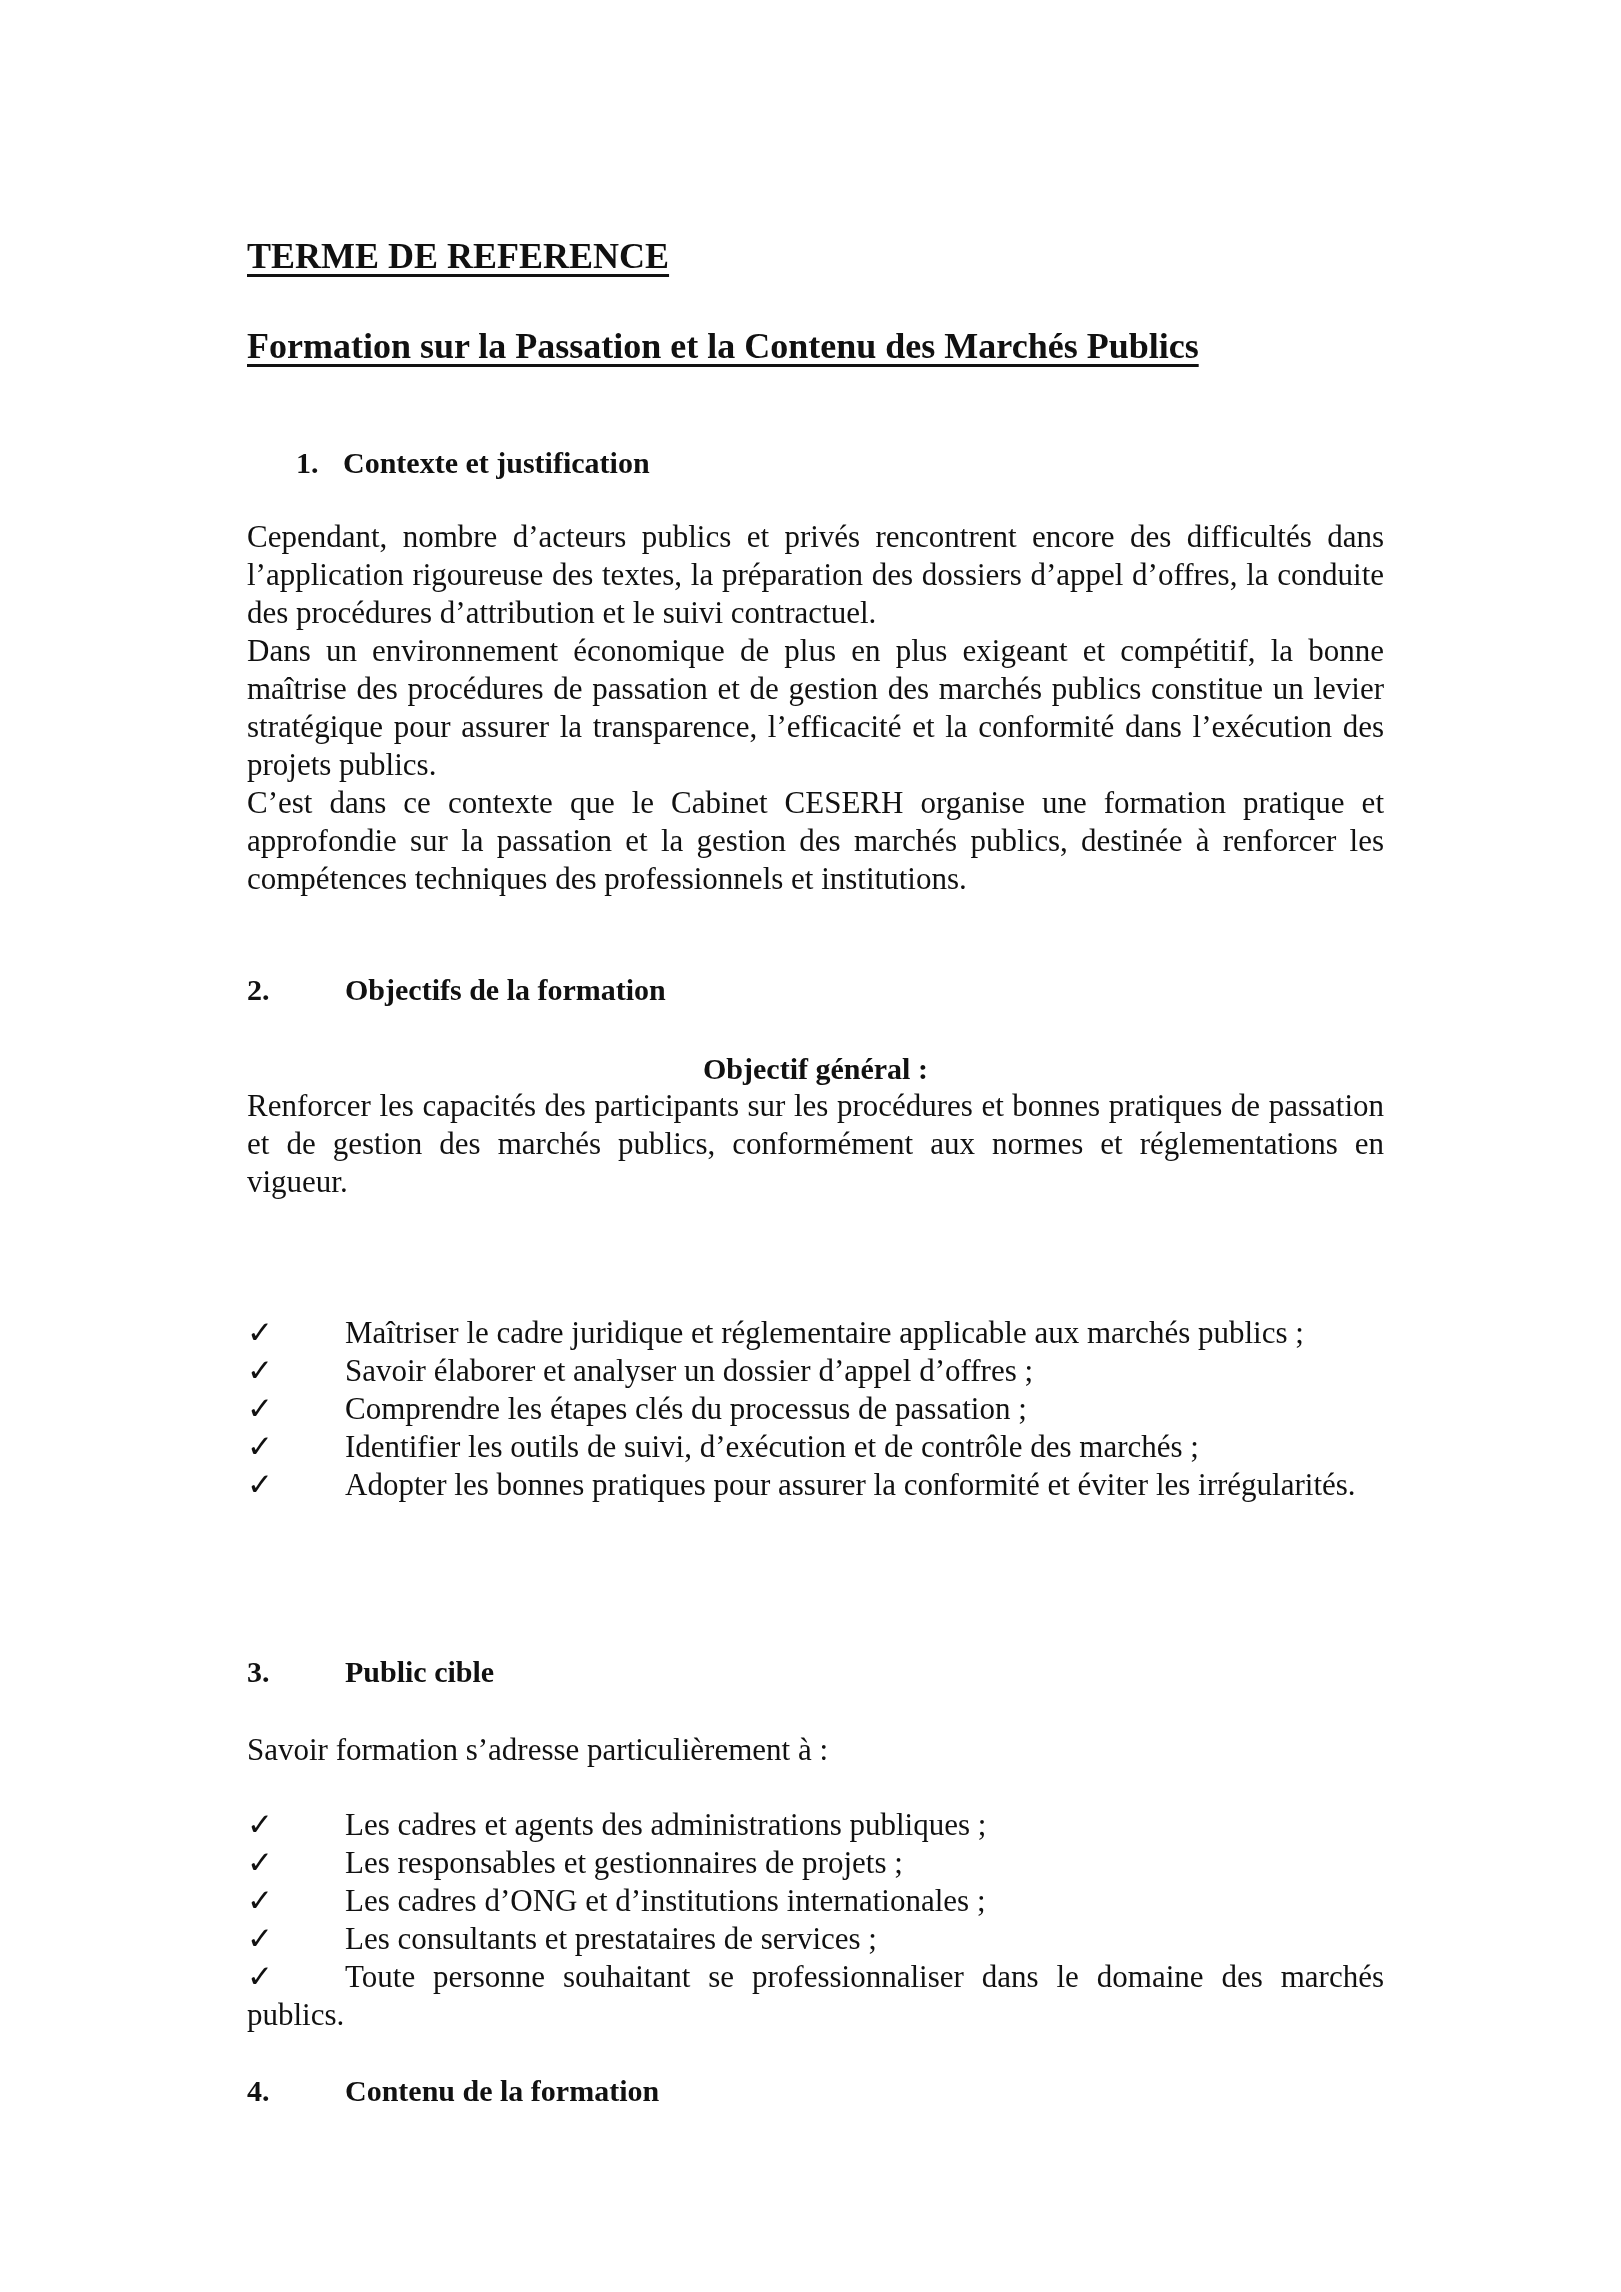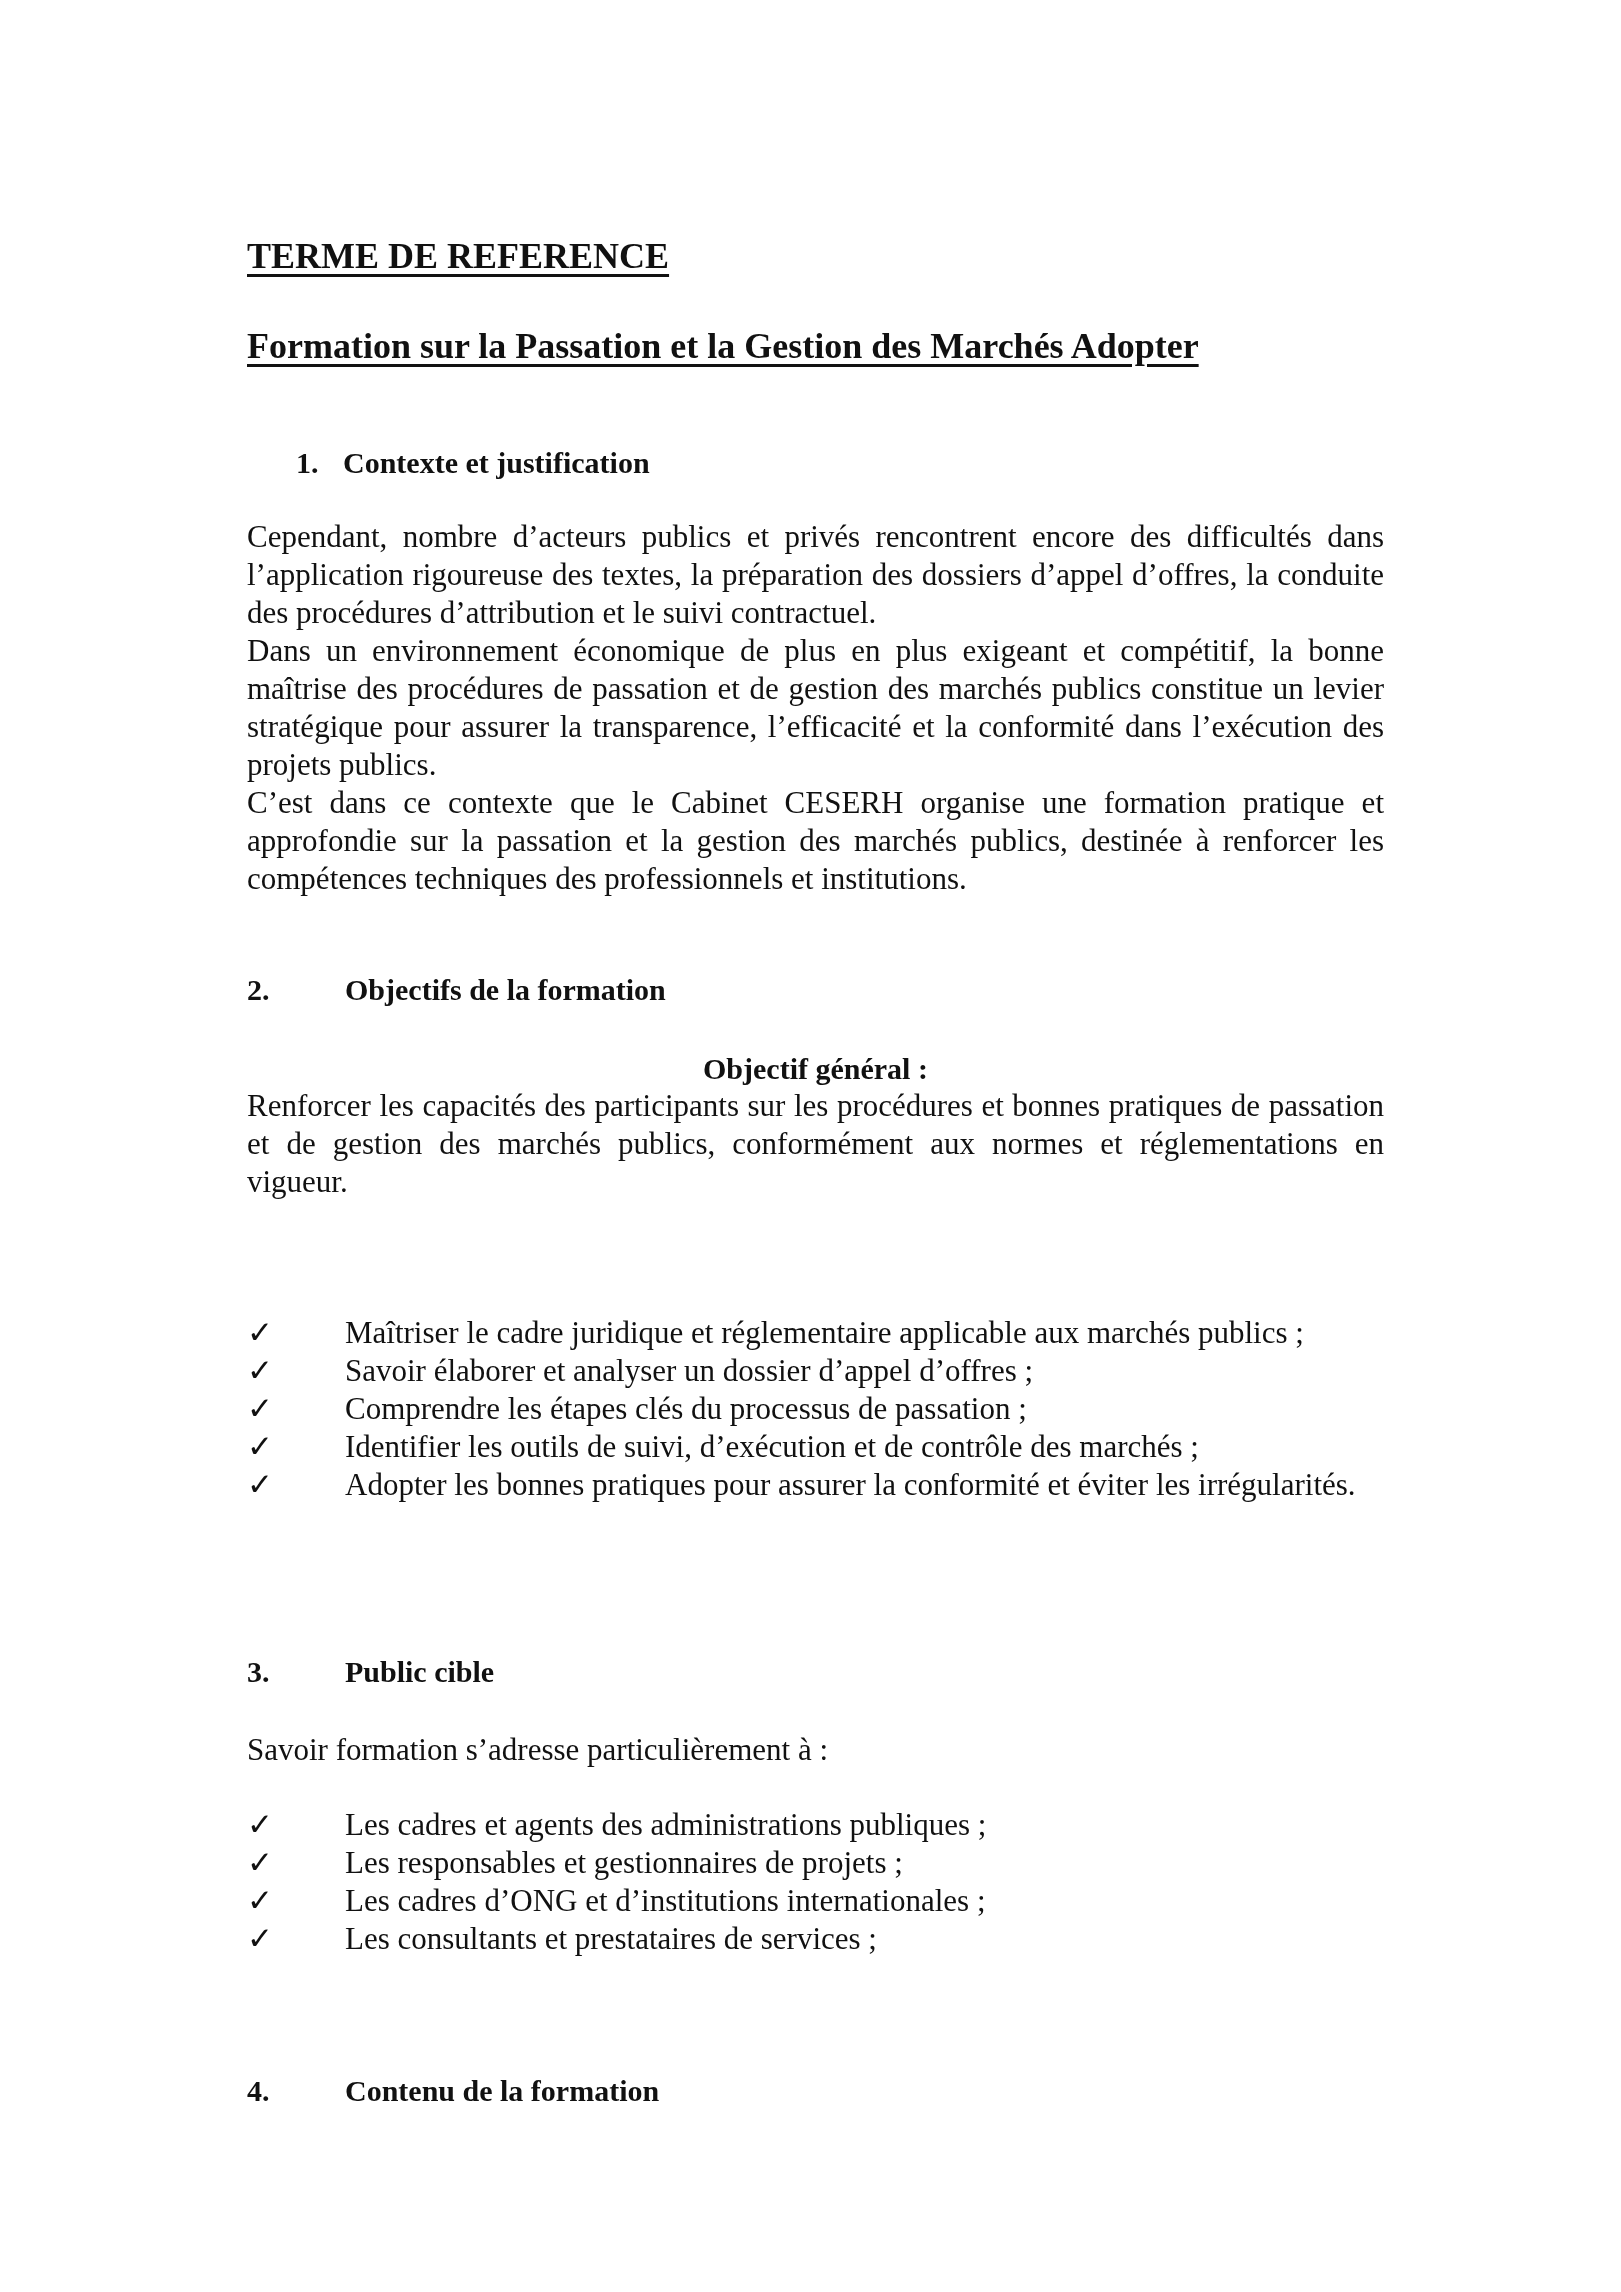--- a/index.html
+++ b/index.html
@@ -21,21 +21,21 @@
   .wrap-item { font-size:31px; line-height:38px; text-align:justify; }
   .wrap-item .chk { display:inline-block; width:98px; }
 </style>
 </head>
 <body>
 
 <div class="page">
 
   <div class="abs title" style="top:235px;">TERME DE REFERENCE</div>
 
-  <div class="abs title" style="top:325px;width:auto;">Formation sur la Passation et la Gestion des Marchés Adopter</div>
+  <div class="abs title" style="top:325px;width:auto;">Formation sur la Passation et la Contenu des Marchés Publics</div>
 
   <div class="abs h sec sec1" style="top:444px;">
     <span class="num">1.</span>
     <span>Contexte et justification</span>
   </div>
 
   <div class="abs body" style="top:518px;">
     <p>Cependant, nombre d’acteurs publics et privés rencontrent encore des difficultés dans l’application rigoureuse des textes, la préparation des dossiers d’appel d’offres, la conduite des procédures d’attribution et le suivi contractuel.</p>
     <p>Dans un environnement économique de plus en plus exigeant et compétitif, la bonne maîtrise des procédures de passation et de gestion des marchés publics constitue un levier stratégique pour assurer la transparence, l’efficacité et la conformité dans l’exécution des projets publics.</p>
     <p>C’est dans ce contexte que le Cabinet CESERH organise une formation pratique et approfondie sur la passation et la gestion des marchés publics, destinée à renforcer les compétences techniques des professionnels et institutions.</p>
@@ -89,20 +89,23 @@
       <span class="txt">Les responsables et gestionnaires de projets ;</span>
     </div>
     <div class="bl">
       <span class="chk">✓</span>
       <span class="txt">Les cadres d’ONG et d’institutions internationales ;</span>
     </div>
     <div class="bl">
       <span class="chk">✓</span>
       <span class="txt">Les consultants et prestataires de services ;</span>
     </div>
+    <div class="wrap-item">
+      <span class="chk">✓</span><span>Toute personne souhaitant se professionnaliser dans le domaine des marchés publics.</span>
+    </div>
   </div>
 
   <div class="abs h sec" style="top:2072px;">
     <span class="num">4.</span>
     <span>Contenu de la formation</span>
   </div>
 
 </div>
 
 

